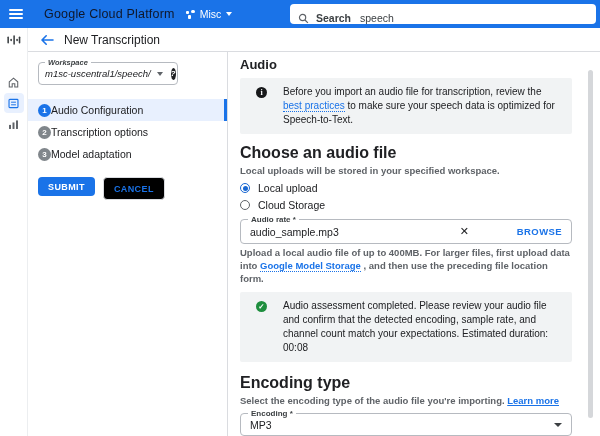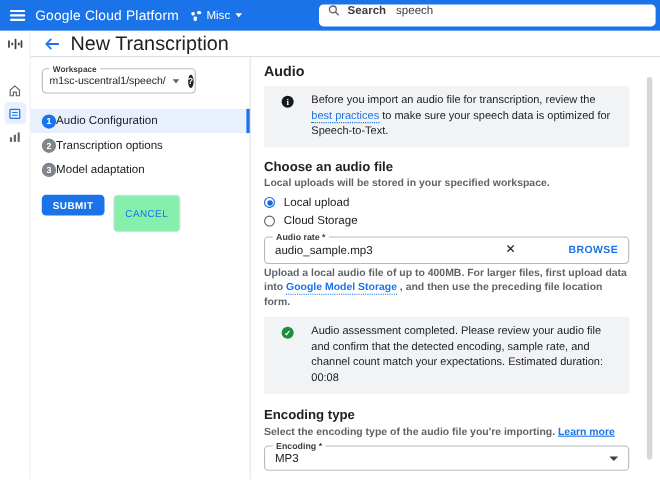--- a/index.html
+++ b/index.html
@@ -4,83 +4,83 @@
 <style>
   * { margin:0; padding:0; box-sizing:border-box; }
   html,body { background:#fff; }
   body { font-family:"Liberation Sans", sans-serif; }
   .app { position:relative; width:600px; height:436px; background:#fff; overflow:hidden; }
 
   
   .header { position:absolute; left:0; top:0; width:600px; height:28px; background:#1a73e8; display:flex; align-items:center; }
   .hamburger { width:14px; height:10px; margin-left:9px; display:flex; flex-direction:column; justify-content:space-between; cursor:pointer; }
   .hamburger span { display:block; height:1.6px; background:#fff; border-radius:1px; }
-  .brand { color:#ffffff; font-size:12.5px; margin-left:9px; letter-spacing:.2px; white-space:nowrap; }
+  .brand { color:#0f172a; font-size:12.5px; margin-left:21px; letter-spacing:.2px; white-space:nowrap; }
   .proj-switcher { display:flex; align-items:center; margin-left:11px; cursor:pointer; }
   .proj-icon { display:inline-block; width:9px; height:9px; position:relative; }
   .proj-icon i { position:absolute; width:3.5px; height:3.5px; background:#fff; border-radius:1px; }
   .proj-icon i:nth-child(1){left:0;top:1px;} .proj-icon i:nth-child(2){right:0;top:0; border-radius:50%;} .proj-icon i:nth-child(3){left:2px;bottom:0;}
   .proj-name { color:#fff; font-size:10.5px; margin-left:5px; }
   .caret-w { width:0; height:0; border-left:3.5px solid transparent; border-right:3.5px solid transparent; border-top:4px solid #fff; margin-left:5px; }
-  .searchbar { position:absolute; left:290px; top:4px; width:306px; height:20px; background:#fff; border-radius:4px; display:flex; align-items:flex-start; padding:0 8px; cursor:text; }
+  .searchbar { position:absolute; left:290px; top:4px; width:306px; height:20px; background:#fff; border-radius:4px; display:flex; align-items:flex-end; padding:0 8px; cursor:text; }
   .searchbar svg { flex:0 0 auto; }
   .search-label { font-size:10.5px; color:#3c4043; font-weight:600; margin-left:7px; }
   .search-query { font-size:10.5px; color:#3c4043; margin-left:9px; }
 
   
   .below { position:absolute; left:0; top:28px; width:600px; height:408px; display:flex; }
 
   
   .rail { width:28px; height:100%; background:#fff; border-right:1px solid #eceef0; display:flex; flex-direction:column; align-items:center; }
   .rail-item { width:20px; height:20px; display:flex; align-items:center; justify-content:center; border-radius:4px; cursor:pointer; }
   .rail-logo { margin-top:2px; margin-bottom:14px; }
   .rail-item + .rail-item { margin-top:1px; }
   .rail-item.sel { background:#e8f0fe; }
   .rail-gap { height:8px; }
 
   .rightcol { flex:1; display:flex; flex-direction:column; }
 
   
   .titlebar { height:24px; border-bottom:1px solid #dadce0; display:flex; align-items:center; background:#fff; }
   .back-btn { margin-left:12px; cursor:pointer; display:flex; align-items:center; }
-  .page-title { font-size:18px; color:#202124; margin-left:10px; }
+  .page-title { font-size:12px; color:#202124; margin-left:10px; }
 
   .panels { flex:1; display:flex; min-height:0; }
 
   
   .left-panel { width:200px; border-right:1px solid #dadce0; background:#fff; padding-top:10px; }
-  .ws-field { position:relative; margin-left:10px; width:140px; height:23px; border:1px solid #b6bac0; border-radius:4px; display:flex; align-items:center; padding:0 6px; background:#fff; cursor:pointer; }
+  .ws-field { position:relative; margin-left:10px; width:140px; height:23px; border:1px solid #b6bac0; border-radius:4px; display:flex; align-items:center; padding:0 6px; background:#fff; cursor:pointer;font-style:italic; }
   .ws-label { position:absolute; top:-5px; left:6px; background:#fff; padding:0 3px; font-size:7.5px; font-weight:700; color:#3c4043; }
   .ws-value { font-size:9.5px; color:#202124; white-space:nowrap; }
   .caret-g { width:0; height:0; border-left:3.5px solid transparent; border-right:3.5px solid transparent; border-top:4px solid #5f6368; margin-left:6px; }
   .help-badge { width:12px; height:12px; border-radius:50%; background:#202124; color:#fff; font-size:8px; font-weight:700; display:flex; align-items:center; justify-content:center; margin-left:8px; cursor:pointer; }
 
   .steps { margin-top:14px; }
   .step { display:flex; align-items:center; height:22px; padding-left:10px; cursor:pointer; }
   .step.active { background:#e8f0fe; border-right:3px solid #1a73e8; }
   .step-num { width:13px; height:13px; border-radius:50%; background:#80868b; color:#fff; font-size:8px; font-weight:700; display:flex; align-items:center; justify-content:center; flex:0 0 auto; }
   .step.active .step-num { background:#1a73e8; }
   .step-label { font-size:10.5px; color:#202124; white-space:nowrap; }
 
   .panel-btns { display:flex; margin-top:12px; margin-left:10px; gap:8px; }
   .btn-submit { background:#1a73e8; color:#fff; border:none; border-radius:4px; height:19px; padding:0 10px; font-size:9px; font-weight:700; letter-spacing:.4px; cursor:pointer; font-family:inherit; }
-  .btn-cancel { background:#86efac; color:#1a73e8; border:1px solid #dadce0; border-radius:4px; height:34px; padding:0 10px; font-size:9px; font-weight:400; letter-spacing:.4px; cursor:pointer; font-family:inherit; }
+  .btn-cancel { background:#000000; color:#1a73e8; border:1px solid #dadce0; border-radius:4px; height:23px; padding:0 10px; font-size:9px; font-weight:700; letter-spacing:.4px; cursor:pointer; font-family:inherit; }
 
   
   .main { flex:1; position:relative; background:#fff; padding:5px 28px 0 12px; overflow:hidden; }
   .main-heading { font-size:13px; font-weight:700; color:#202124; }
   .banner { background:#f1f3f4; border-radius:2px; display:flex; padding:7px 12px 7px 16px; margin-top:6px; }
   .banner-icon { flex:0 0 auto; margin-right:16px; margin-top:2px; }
   .circle-dark { width:11px; height:11px; border-radius:50%; background:#17181a; color:#fff; font-size:8px; font-weight:700; display:flex; align-items:center; justify-content:center; font-family:"Liberation Serif", serif; }
   .circle-green { width:11px; height:11px; border-radius:50%; background:#1e8e3e; color:#fff; font-size:7.5px; font-weight:700; display:flex; align-items:center; justify-content:center; }
   .banner-text { font-size:10px; line-height:14px; color:#202124; }
   a.lnk { color:#1a73e8; text-decoration:none; border-bottom:1px dotted #1a73e8; cursor:pointer; }
   a.lnk-u { color:#1a73e8; text-decoration:underline; cursor:pointer; }
 
-  .sec-title { font-size:12px; font-weight:700; color:#202124; }
+  .sec-title { font-size:16px; font-weight:700; color:#202124; }
   .sec-desc { font-size:9.5px; color:#5f6368; line-height:13px; margin-top:2px;font-weight:bold; }
 
   .radio-row { display:flex; align-items:center; margin-top:5px; cursor:pointer; }
   .radio { width:10px; height:10px; border:1.4px solid #5f6368; border-radius:50%; flex:0 0 auto; position:relative; }
   .radio.sel { border-color:#1967d2; }
   .radio.sel::after { content:""; position:absolute; left:1.6px; top:1.6px; width:5px; height:5px; border-radius:50%; background:#1967d2; }
   .radio-label { font-size:10.5px; color:#202124; margin-left:8px; }
 
   .field { position:relative; border:1px solid #b6bac0; border-radius:4px; height:25px; display:flex; align-items:center; padding:0 9px; background:#fff; margin-top:8px; }
   .field-label { position:absolute; top:-5px; left:7px; background:#fff; padding:0 3px; font-size:8px; font-weight:700; color:#3c4043; }

